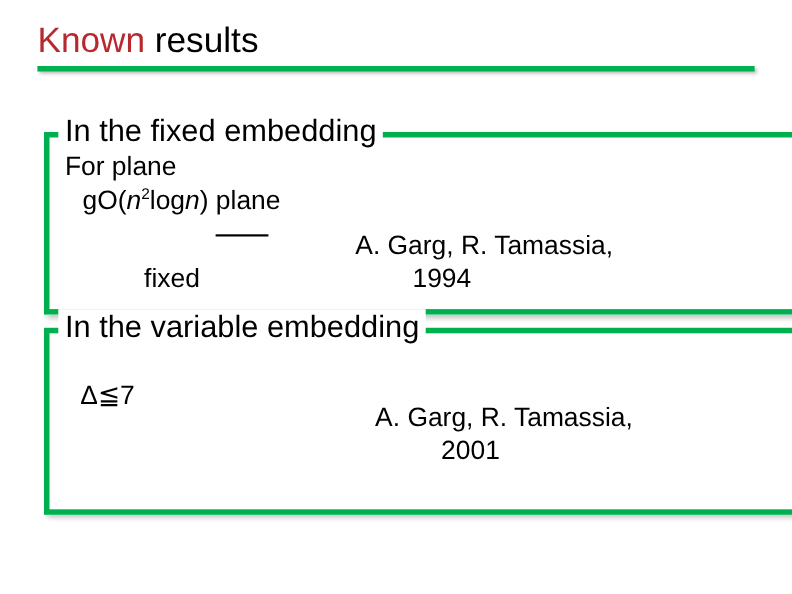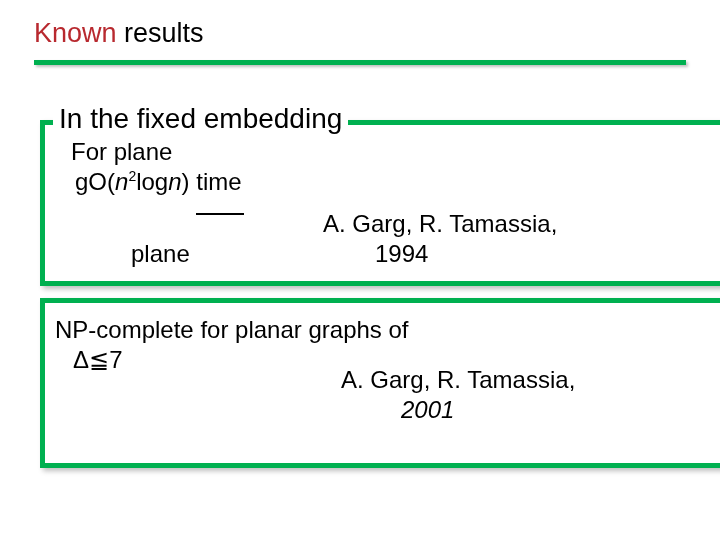--- a/index.html
+++ b/index.html
@@ -8,21 +8,21 @@
       height: 540px;
       background: #ffffff;
       font-family: Arial, Helvetica, sans-serif;
       position: relative;
       overflow: hidden;
     }
     .title {
       position: absolute;
       top: 18px;
       left: 34px;
-      font-size: 27px;
+      font-size: 32px;
       font-weight: 400;
     }
     .title .known { color: #b8292f; }
     .title .results { color: #000; }
     .title-underline {
       position: absolute;
       top: 60px;
       left: 34px;
       width: 652px;
       height: 5px;
@@ -45,60 +45,60 @@
       font-size: 28px;
       color: #000;
     }
     .box1 { top: 120px; height: 166px; }
     .box2 { top: 298px; height: 170px; }
 
     .text { position: absolute; font-size: 24px; color: #000; line-height: 1.1; }
     .sup { font-size: 14px; vertical-align: super; }
     .ital { font-style: italic; }
 
-    .box1 .l1 { top: 14px; left: 26px; }
+    .box1 .l1 { top: 14px; left: 14px; }
     .box1 .l2 { top: 44px; left: 30px; }
     .box1 .ref1 { top: 44px; right: 100px; text-align: right; }
     .box1 .l3 { top: 86px; left: 60px; }
     .box1 .l4 { top: 116px; left: 86px; }
     .box1 .ref2 { top: 86px; left: 278px; }
     .box1 .ref2b { top: 116px; left: 330px; }
     .box1 .sqrt-bar {
       position: absolute;
       top: 88px;
       left: 151px;
       width: 48px;
       height: 2px;
       background: #000;
     }
 
     .box2 .l1 { top: 14px; left: 10px; }
     .box2 .l2 { top: 44px; left: 28px; }
     .box2 .ref { top: 64px; left: 296px; }
-    .box2 .refb { top: 94px; left: 356px; font-style: italic; }
+    .box2 .refb { top: 94px; left: 356px; }
   </style>
 </head>
 <body>
 
 <div class="title">
   <span class="known">Known</span>
   <span class="results">results</span>
 </div>
 <div class="title-underline"></div>
 
 <div class="box box1">
   <div class="box-legend">In the fixed embedding</div>
   <div class="text l1">For plane</div>
   <div class="text l2">
-    <span>g</span><span>O(</span><span class="ital">n</span><span class="sup">2</span><span>log</span><span class="ital">n</span><span>) time</span>
+    <span>g</span><span>O(</span><span class="ital">n</span><span class="sup">2</span><span>log</span><span class="ital">n</span><span>) plane</span>
   </div>
   <div class="sqrt-bar"></div>
-  <div class="text l4">plane</div>
+  <div class="text l4">fixed</div>
   <div class="text ref2">A. Garg, R. Tamassia,</div>
   <div class="text ref2b">1994</div>
 </div>
 
 <div class="box box2">
-  <div class="text l1">NP-complete for planar graphs of</div>
+  <div class="box-legend">In the variable embedding</div>
   <div class="text l2">Δ≦7</div>
   <div class="text ref">A. Garg, R. Tamassia,</div>
   <div class="text refb">2001</div>
 </div>
 
 </body></html>

